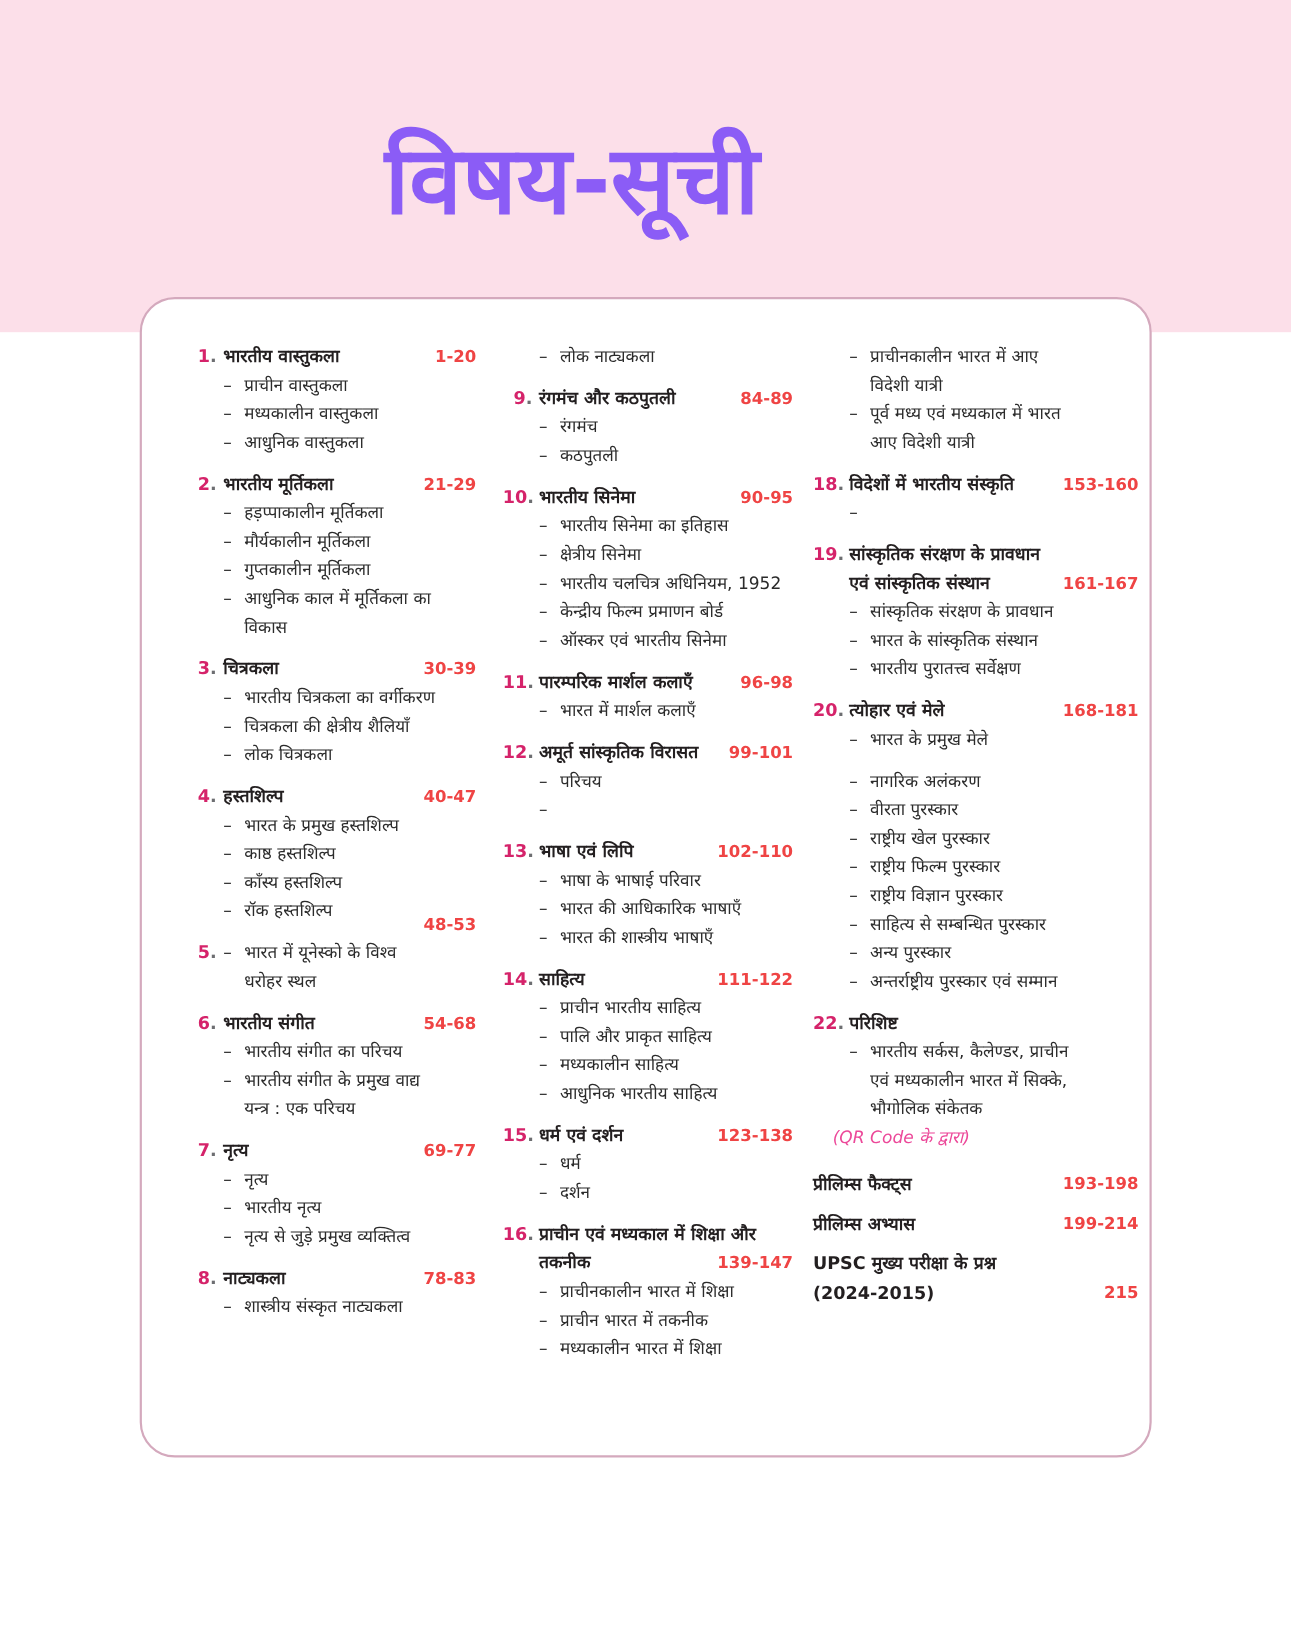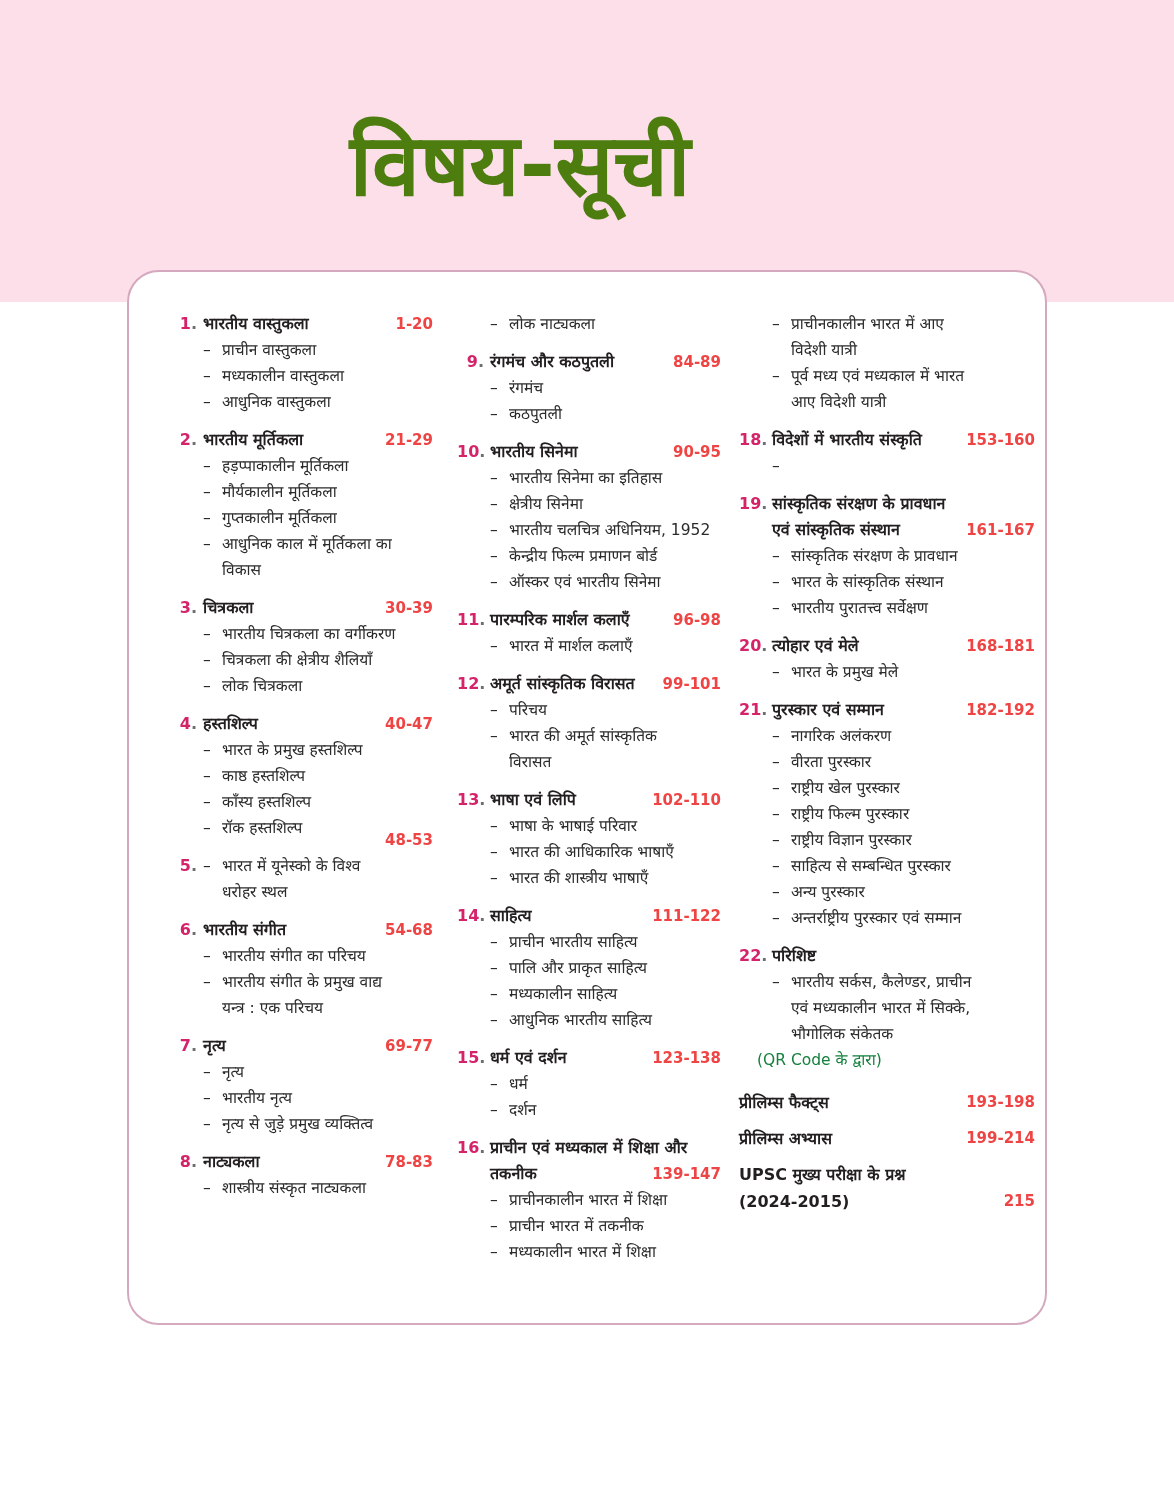--- a/index.html
+++ b/index.html
@@ -6,21 +6,21 @@
   body{
     width:1174px;height:1500px;position:relative;background:#ffffff;
     font-family:"DejaVu Sans",sans-serif;overflow:hidden;
   }
   .band{
     position:absolute;top:0;left:0;width:1174px;height:302px;
     background:var(--band,#fcdfe9);
   }
   .page-title{
     position:absolute;top:112px;left:0;width:1040px;text-align:center;
-    font-size:86px;font-weight:bold;color:#4d7c0f;line-height:1.25;
+    font-size:86px;font-weight:bold;color:#8b5cf6;line-height:1.25;
   }
   .panel{
     position:absolute;left:127px;top:270px;width:920px;height:1055px;
     background:#ffffff;border:2px solid var(--panel-border,#d4a9bd);
     border-radius:32px;box-sizing:border-box;padding:39px 15px 0 41px;
   }
   .cols{display:flex;}
   .col{flex:none;}
   .col1{width:263px;margin-right:24px;}
   .col2{width:264px;margin-right:18px;}
@@ -33,21 +33,21 @@
   }
   .num{position:absolute;left:0;top:0;width:27px;text-align:right;}
   .num .digit{color:var(--accent,#d5236a);}
   .num .dot{color:#6d6e71;}
   .title-text{white-space:pre-line;display:block;}
   .pages{position:absolute;right:0;bottom:0;font-size:15px;font-weight:bold;
     color:#ef4444;white-space:nowrap;}
   .sub{display:flex;padding-left:33px;font-size:15.5px;line-height:26px;color:#2b2b2b;}
   .dash{width:19px;flex:none;}
   .sub-text{white-space:pre-line;}
-  .note{padding-left:18px;font-size:15.5px;line-height:26px;color:#15803d;}
+  .note{padding-left:18px;font-style:italic;font-size:15.5px;line-height:26px;color:#ec4899;}
   .footer{margin-top:16px;}
   .fentry{
     position:relative;font-weight:bold;font-size:16px;line-height:27px;
     color:#231f20;margin-top:9px;
   }
   .fentry .flabel{white-space:pre-line;display:block;padding-right:0;}
 </style>
 </head>
 <body>
 
@@ -265,22 +265,20 @@
             <span class="num"><span class="digit">12</span><span class="dot">.</span></span>
             <span class="title-text">अमूर्त सांस्कृतिक विरासत</span>
             <span class="pages">99-101</span>
           </div>
           <div class="sub">
             <span class="dash">–</span>
             <span class="sub-text">परिचय</span>
           </div>
           <div class="sub">
             <span class="dash">–</span>
-            <span class="sub-text">भारत की अमूर्त सांस्कृतिक
-विरासत</span>
           </div>
         </div>
         <div class="toc-item">
           <div class="heading">
             <span class="num"><span class="digit">13</span><span class="dot">.</span></span>
             <span class="title-text">भाषा एवं लिपि</span>
             <span class="pages">102-110</span>
           </div>
           <div class="sub">
             <span class="dash">–</span>
@@ -402,25 +400,20 @@
             <span class="num"><span class="digit">20</span><span class="dot">.</span></span>
             <span class="title-text">त्योहार एवं मेले</span>
             <span class="pages">168-181</span>
           </div>
           <div class="sub">
             <span class="dash">–</span>
             <span class="sub-text">भारत के प्रमुख मेले</span>
           </div>
         </div>
         <div class="toc-item">
-          <div class="heading">
-            <span class="num"><span class="digit">21</span><span class="dot">.</span></span>
-            <span class="title-text">पुरस्कार एवं सम्मान</span>
-            <span class="pages">182-192</span>
-          </div>
           <div class="sub">
             <span class="dash">–</span>
             <span class="sub-text">नागरिक अलंकरण</span>
           </div>
           <div class="sub">
             <span class="dash">–</span>
             <span class="sub-text">वीरता पुरस्कार</span>
           </div>
           <div class="sub">
             <span class="dash">–</span>

